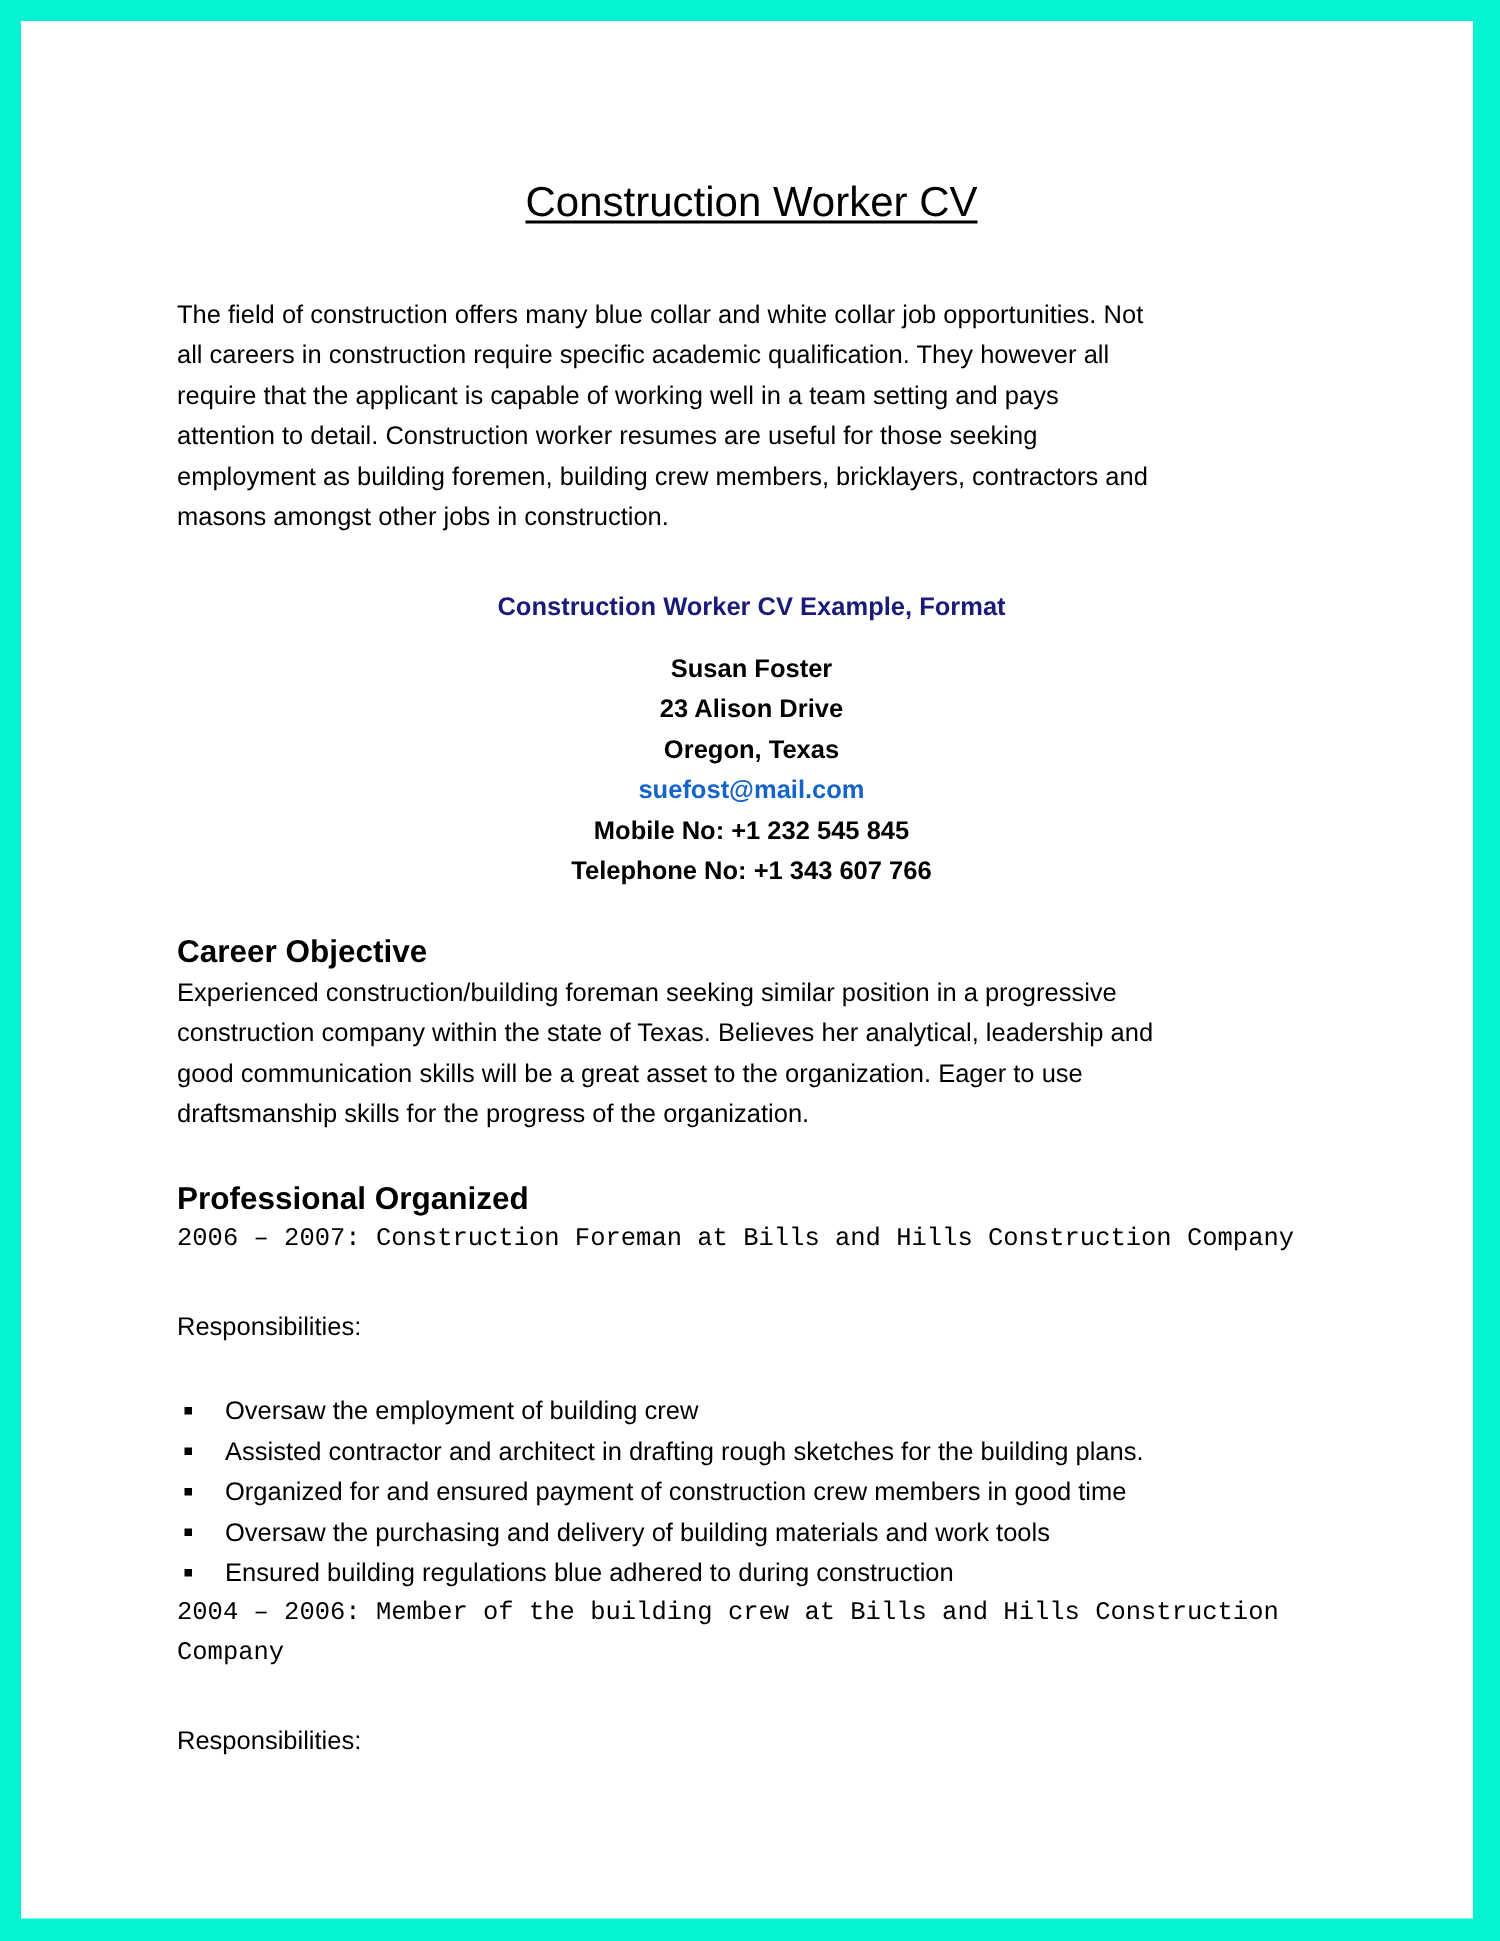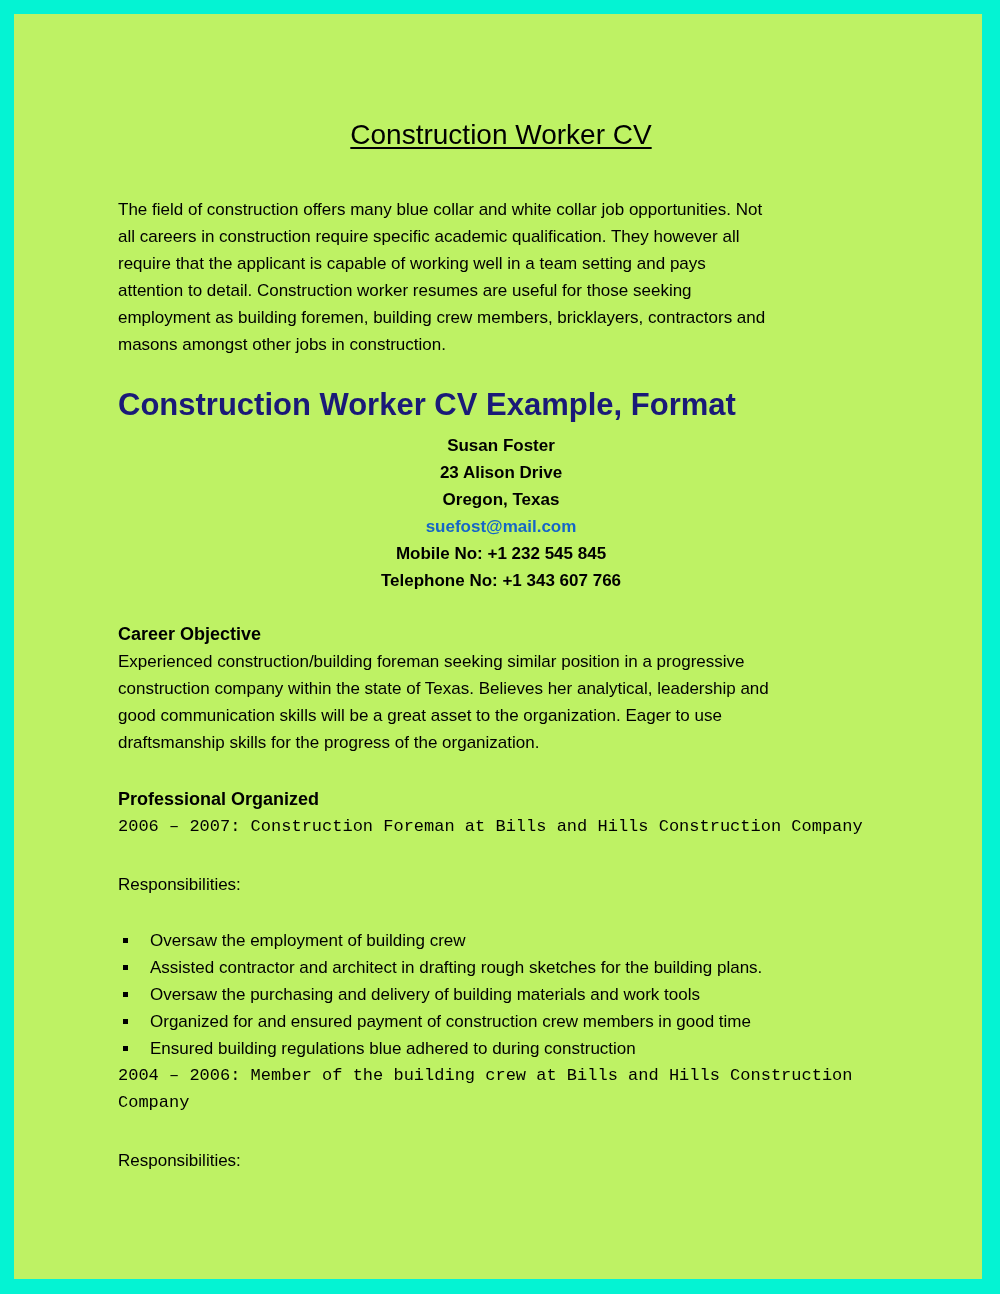--- a/index.html
+++ b/index.html
@@ -11,21 +11,21 @@
   html, body { width: 1000px; height: 1294px; }
   body {
     position: relative;
     background: var(--frame);
     font-family: "Liberation Sans", "DejaVu Sans", sans-serif;
     color: #000;
   }
   .page {
     position: absolute;
     top: 14px; left: 14px; right: 18px; bottom: 15px;
-    background: #bef264;
+    background: #ffffff;
     overflow: hidden;
   }
   .content {
     margin-left: 104px;
     width: 766px;
     font-size: 17px;
     line-height: 27px;
   }
   .doc-title {
     margin-top: 104px;
@@ -35,38 +35,39 @@
     text-align: center;
     text-decoration: underline;
     text-underline-offset: 3px;
   }
   .intro {
     margin-top: 44px;
     white-space: pre-line;
   }
   .example-heading {
     margin-top: 32px;
-    font-size: 31px;
+    font-size: 17px;
     line-height: 30px;
     font-weight: 700;
+    text-align: center;
     color: var(--navy);
   }
   .contact {
     margin-top: 12px;
     text-align: center;
     font-weight: 700;
   }
   .contact .line { display: block; }
   .email-link {
     color: var(--link);
     font-weight: 700;
     cursor: pointer;
   }
   .section-heading {
-    font-size: 18px;
+    font-size: 21px;
     font-weight: 700;
     line-height: 27px;
   }
   .career-heading { margin-top: 27px; }
   .objective { white-space: pre-line; }
   .profexp-heading { margin-top: 30px; }
   .job-line { white-space: pre-line; font-family: Liberation Mono, monospace; }
   .resp-label { margin-top: 31px; }
   .bullet-list {
     margin-top: 29px;
@@ -119,22 +120,22 @@
 draftsmanship skills for the progress of the organization.</p>
 
     <h3 class="section-heading profexp-heading">Professional Organized</h3>
     <p class="job-line">2006 – 2007: Construction Foreman at Bills and Hills Construction Company</p>
 
     <p class="resp-label">Responsibilities:</p>
 
     <ul class="bullet-list">
       <li><span class="bullet-square"></span><span>Oversaw the employment of building crew</span></li>
       <li><span class="bullet-square"></span><span>Assisted contractor and architect in drafting rough sketches for the building plans.</span></li>
+      <li><span class="bullet-square"></span><span>Organized for and ensured payment of construction crew members in good time</span></li>
       <li><span class="bullet-square"></span><span>Oversaw the purchasing and delivery of building materials and work tools</span></li>
-      <li><span class="bullet-square"></span><span>Organized for and ensured payment of construction crew members in good time</span></li>
       <li><span class="bullet-square"></span><span>Ensured building regulations blue adhered to during construction</span></li>
     </ul>
 
     <p class="job-line">2004 – 2006: Member of the building crew at Bills and Hills Construction Company</p>
 
     <p class="resp-label">Responsibilities:</p>
 
   </div>
 </div>
 

